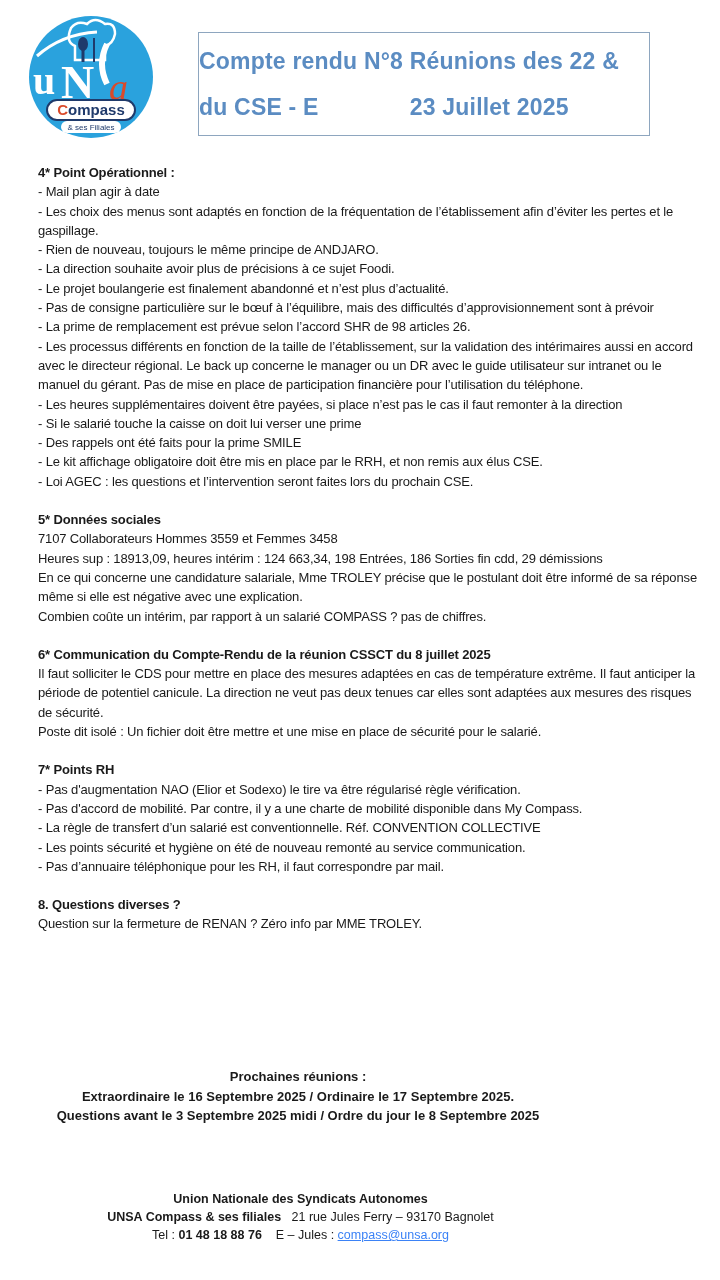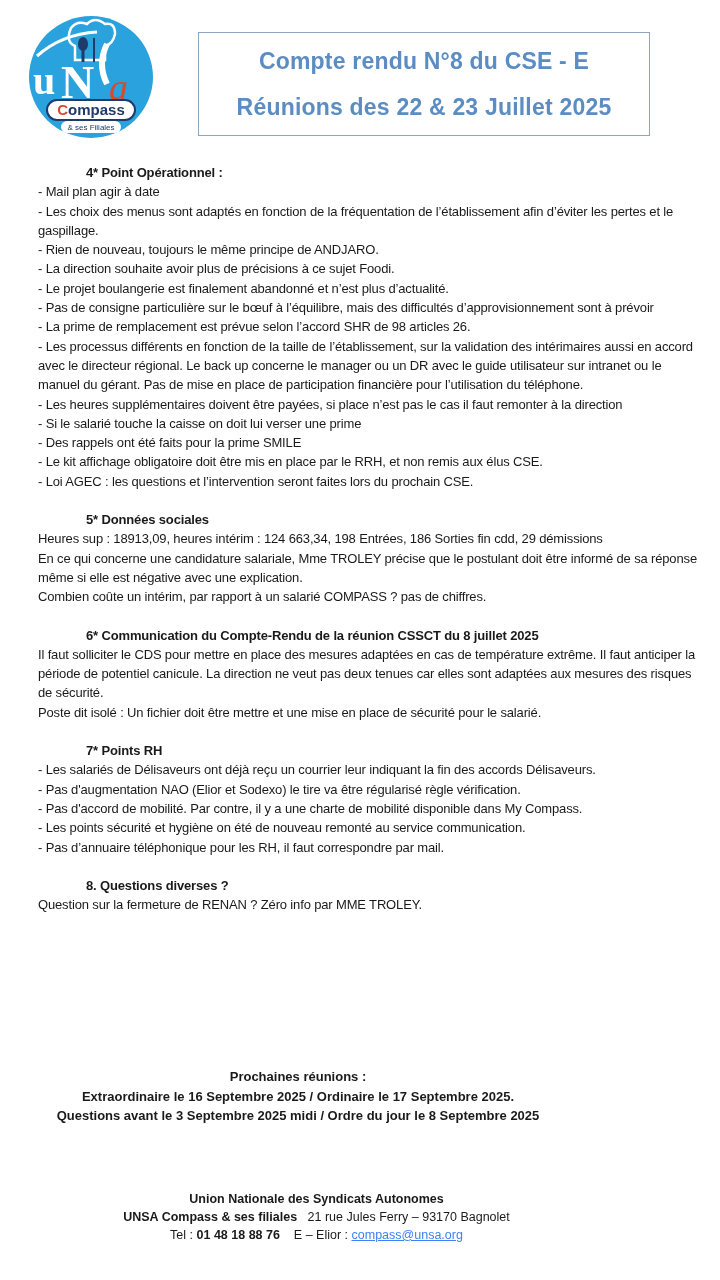--- a/index.html
+++ b/index.html
@@ -6,41 +6,41 @@
     body {
       width: 720px; height: 1280px; position: relative; overflow: hidden;
       font-family: "Liberation Sans", sans-serif; color: #1a1a1a;
     }
     .logo {
       position: absolute; left: 27px; top: 14px; width: 128px; height: 126px;
     }
     .title-box {
       position: absolute; left: 198px; top: 32px; width: 452px; height: 104px;
       border: 1px solid #8ea6bf; box-sizing: border-box; background: #fff;
-      display: flex; flex-direction: column; align-items: center; justify-content: center;
+      display: flex; flex-direction: row; align-items: center; justify-content: center;
     }
     .title-line {
       font-weight: bold; color: #5b8cc2; font-size: 23px; line-height: 46px;
       letter-spacing: 0.2px;
     }
     .content {
       position: absolute; left: 38px; top: 163px; width: 660px;
       font-size: 13px; line-height: 19.3px; letter-spacing: -0.15px;
     }
     .section { margin: 0; }
-    .section-head { font-weight: bold; margin-left: 48px; }
+    .section-head { font-weight: bold; }
     .gap { height: 19px; }
     .line { white-space: normal; }
     .meetings {
       position: absolute; left: 0; width: 596px; top: 1067px;
       text-align: center; font-weight: bold; font-size: 13px; line-height: 19.5px;
     }
     .footer {
       position: absolute; left: 0; width: 601px; top: 1190px;
-      text-align: center; font-size: 12.5px; line-height: 18px; margin-left: 16px;
+      text-align: center; font-size: 12.5px; line-height: 18px;
     }
     .footer .b { font-weight: bold; }
     .footer a { color: #3b82f6; text-decoration: underline; }
   </style>
 </head>
 <body>
 
 <div class="logo">
   <svg width="128" height="126" viewBox="0 0 128 126">
     <ellipse cx="64" cy="63" rx="62" ry="61" fill="#2aa2dd"></ellipse>
@@ -85,38 +85,39 @@
     <div class="line">- Les heures supplémentaires doivent être payées, si place n’est pas le cas il faut remonter à la direction</div>
     <div class="line">- Si le salarié touche la caisse on doit lui verser une prime</div>
     <div class="line">- Des rappels ont été faits pour la prime SMILE</div>
     <div class="line">- Le kit affichage obligatoire doit être mis en place par le RRH, et non remis aux élus CSE.</div>
     <div class="line">- Loi AGEC : les questions et l’intervention seront faites lors du prochain CSE.</div>
   </div>
   <div class="gap"></div>
 
   <div class="section">
     <div class="section-head">5* Données sociales</div>
+    <div class="line">7107 Collaborateurs Hommes 3559 et Femmes 3458</div>
     <div class="line">Heures sup : 18913,09, heures intérim : 124 663,34, 198 Entrées, 186 Sorties fin cdd, 29 démissions</div>
     <div class="line">En ce qui concerne une candidature salariale, Mme TROLEY précise que le postulant doit être informé de sa réponse même si elle est négative avec une explication.</div>
     <div class="line">Combien coûte un intérim, par rapport à un salarié COMPASS ? pas de chiffres.</div>
   </div>
   <div class="gap"></div>
 
   <div class="section">
     <div class="section-head">6* Communication du Compte-Rendu de la réunion CSSCT du 8 juillet 2025</div>
     <div class="line">Il faut solliciter le CDS pour mettre en place des mesures adaptées en cas de température extrême. Il faut anticiper la période de potentiel canicule. La direction ne veut pas deux tenues car elles sont adaptées aux mesures des risques de sécurité.</div>
     <div class="line">Poste dit isolé : Un fichier doit être mettre et une mise en place de sécurité pour le salarié.</div>
   </div>
   <div class="gap"></div>
 
   <div class="section">
     <div class="section-head">7* Points RH</div>
-    <div class="line">- Les salariés de Délisaveurs ont déjà reçu un courrier leur indiquant la fin des accords Délisaveurs.</div>
     <div class="line">- Pas d'augmentation NAO (Elior et Sodexo) le tire va être régularisé règle vérification.</div>
     <div class="line">- Pas d'accord de mobilité. Par contre, il y a une charte de mobilité disponible dans My Compass.</div>
+    <div class="line">- La règle de transfert d’un salarié est conventionnelle. Réf.  CONVENTION COLLECTIVE</div>
     <div class="line">- Les points sécurité et hygiène on été de nouveau remonté au service communication.</div>
     <div class="line">- Pas d’annuaire téléphonique pour les RH, il faut correspondre par mail.</div>
   </div>
   <div class="gap"></div>
 
   <div class="section">
     <div class="section-head">8. Questions diverses ?</div>
     <div class="line">Question sur la fermeture de RENAN ? Zéro info par MME TROLEY.</div>
   </div>
 </div>
@@ -126,15 +127,15 @@
   <div>Extraordinaire le 16 Septembre 2025 / Ordinaire le 17 Septembre 2025.</div>
   <div>Questions avant le 3 Septembre 2025 midi / Ordre du jour le 8 Septembre 2025</div>
 </div>
 
 <div class="footer">
   <div class="b">Union Nationale des Syndicats Autonomes</div>
   <div>
     <span class="b">UNSA Compass &amp; ses filiales</span>&nbsp;&nbsp;&nbsp;<span>21 rue Jules Ferry – 93170 Bagnolet</span>
   </div>
   <div>
-    <span>Tel : </span><span class="b">01 48 18 88 76</span>&nbsp;&nbsp;&nbsp;&nbsp;<span>E – Elior : </span><a>compass@unsa.org</a>
+    <span>Tel : </span><span class="b">01 48 18 88 76</span>&nbsp;&nbsp;&nbsp;&nbsp;<span>E – Jules : </span><a>compass@unsa.org</a>
   </div>
 </div>
 
 </body></html>

